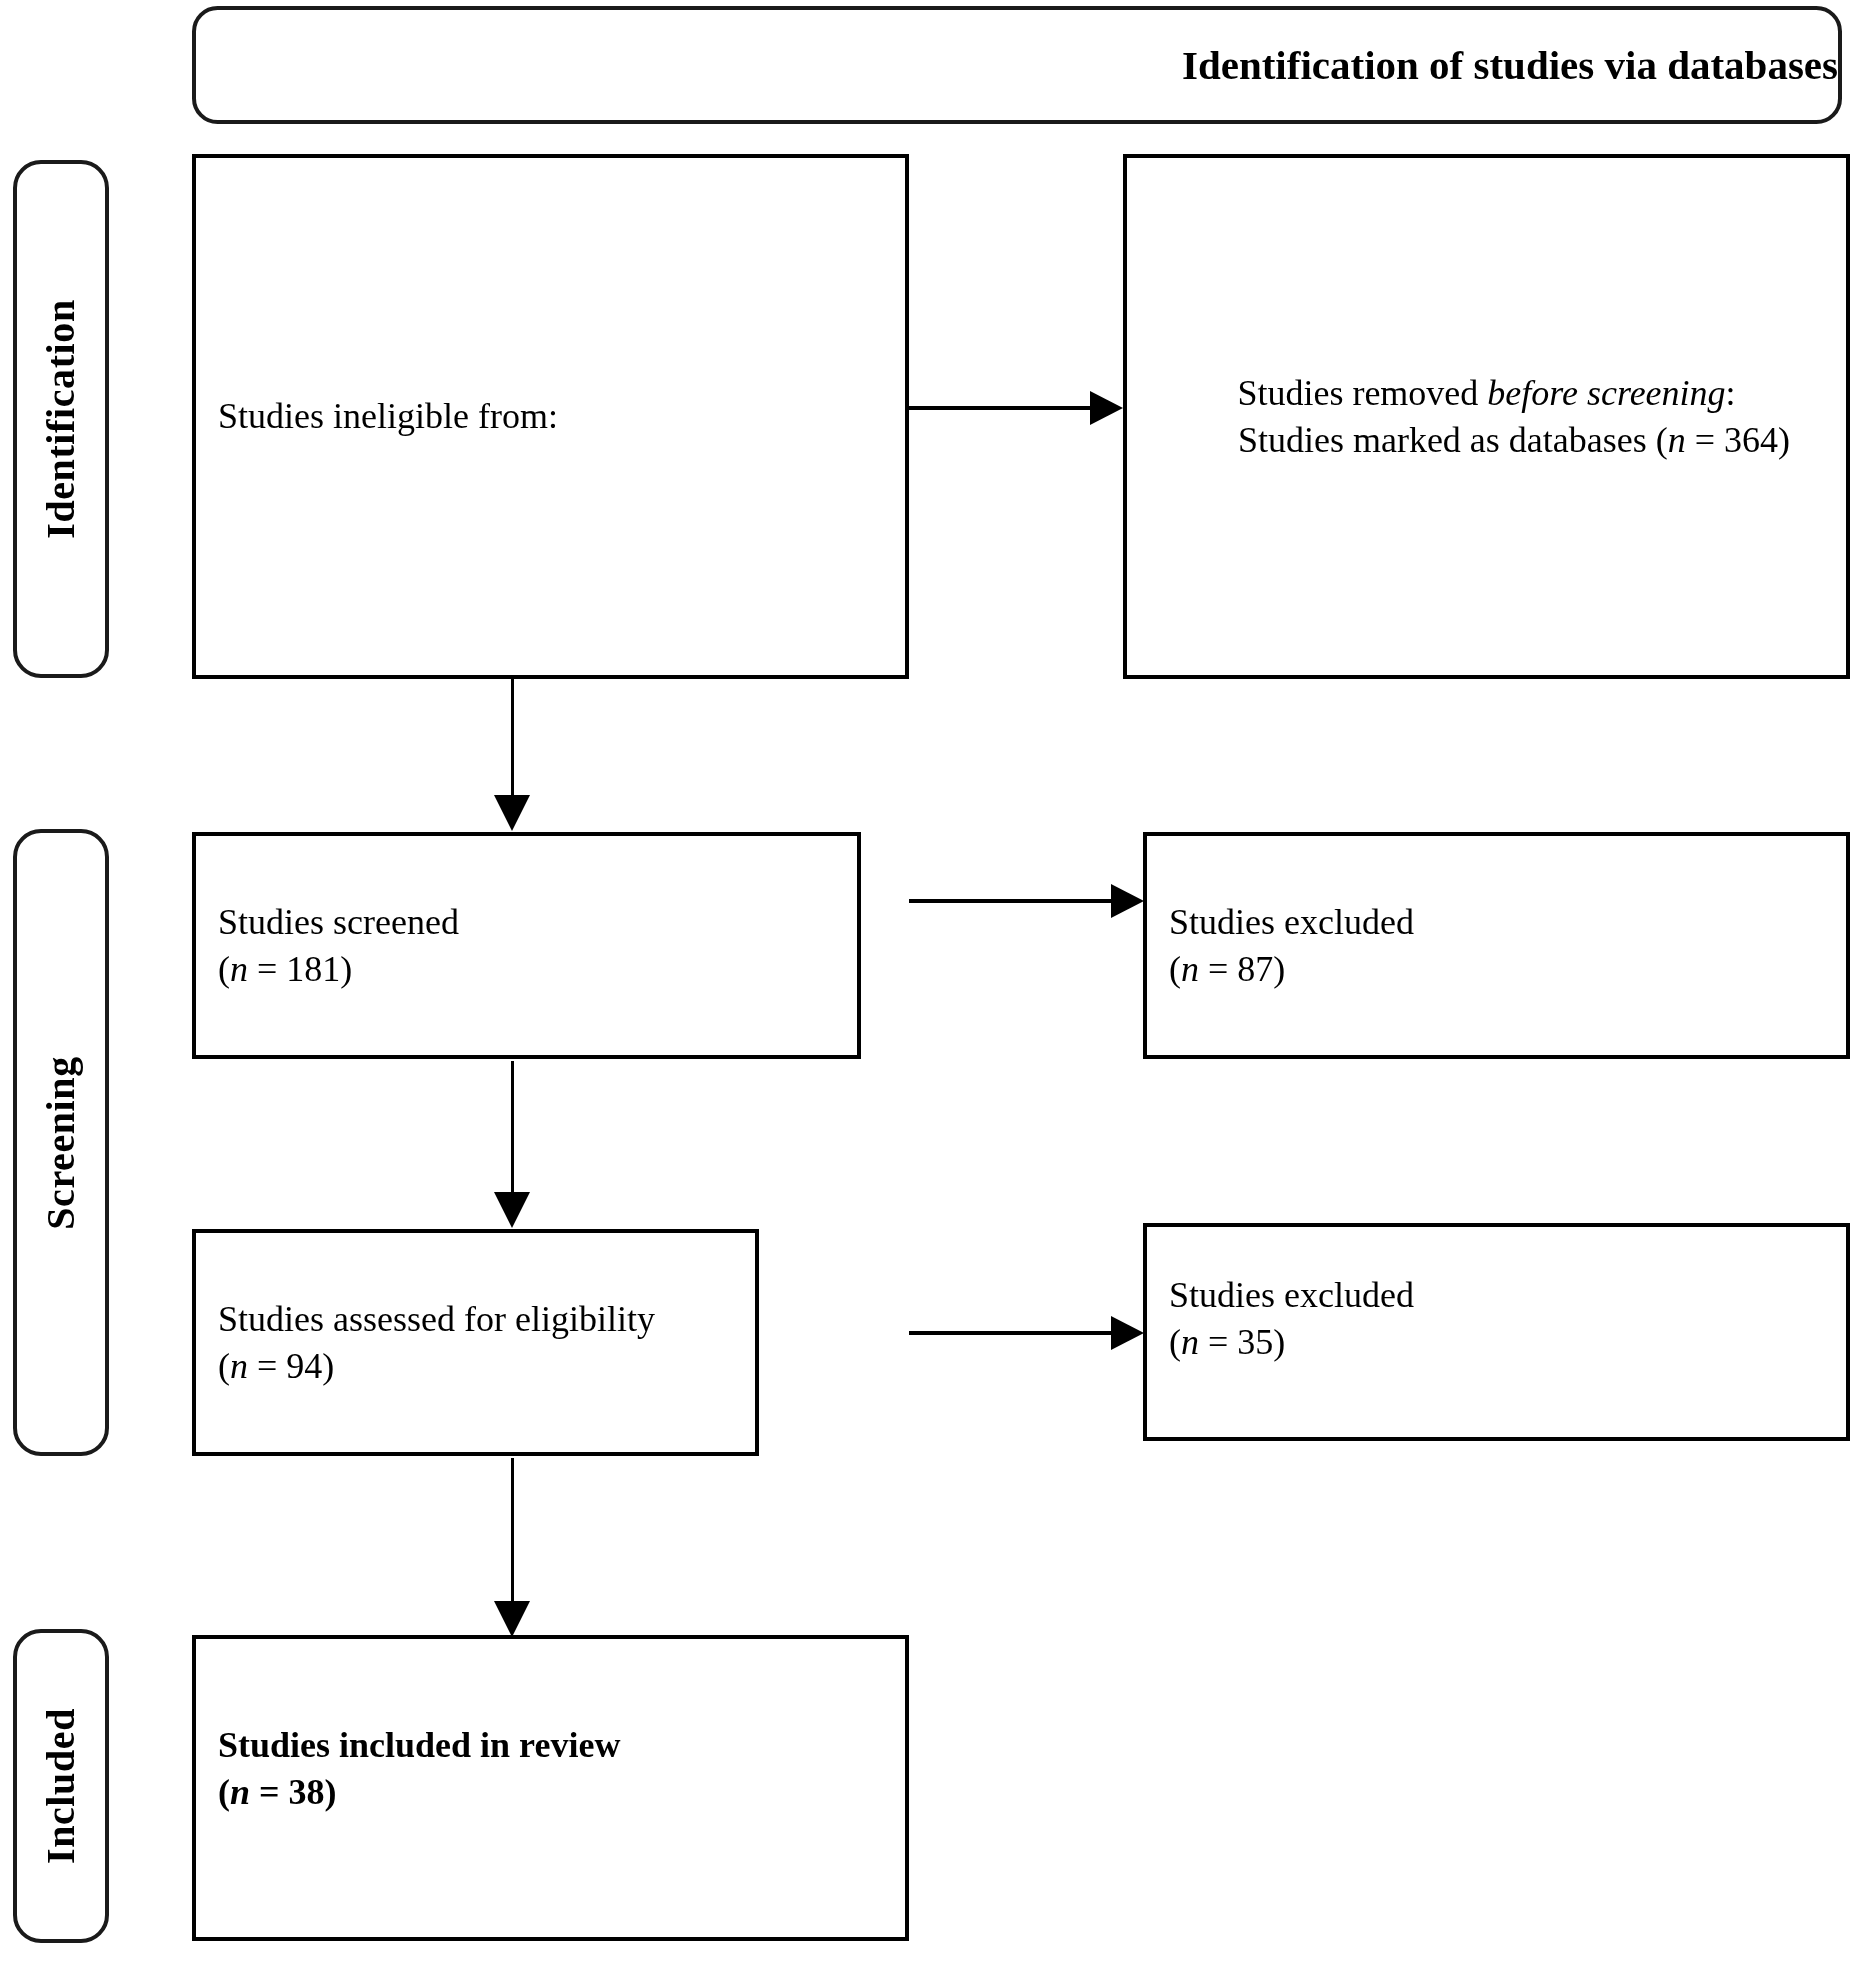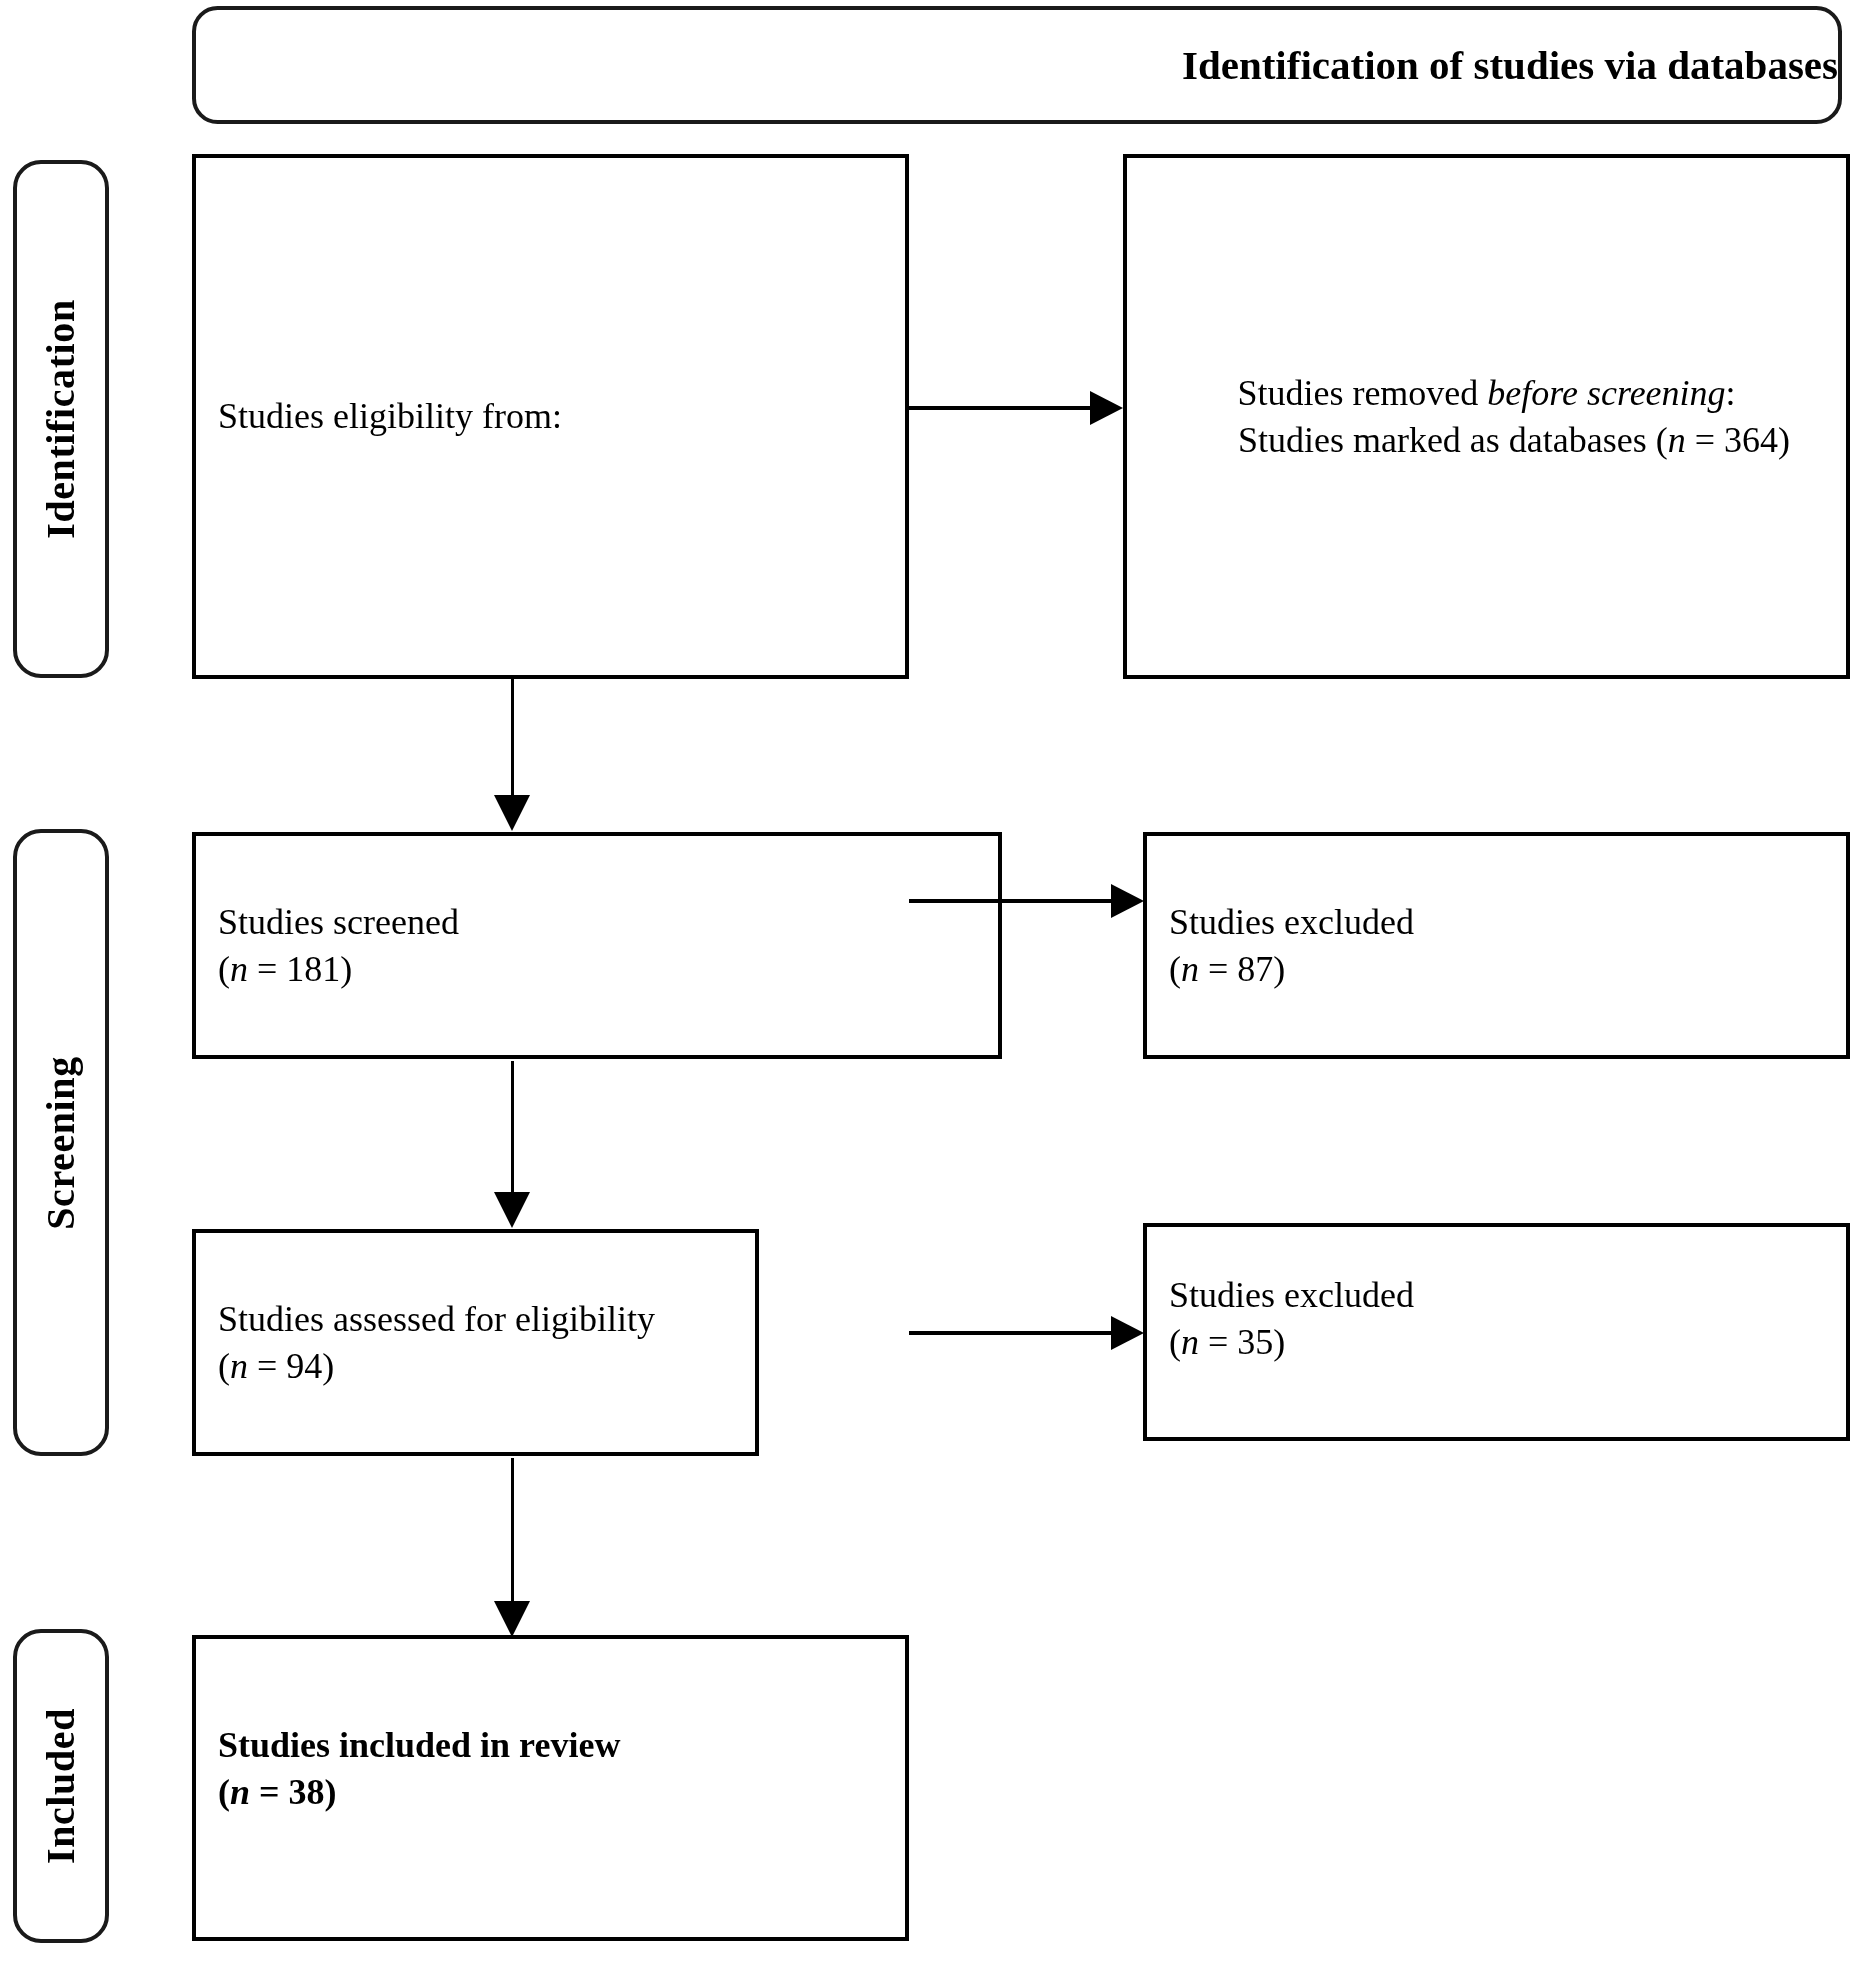--- a/index.html
+++ b/index.html
@@ -118,42 +118,42 @@
   <div class="phase-rail" style="left:12.8px; top:829px; width:96px; height:627px;">
     <span class="rail-text">Screening</span>
   </div>
 
   <div class="phase-rail" style="left:12.8px; top:1629px; width:96px; height:314px;">
     <span class="rail-text">Included</span>
   </div>
 
   <div class="node" style="left:192px; top:154px; width:717px; height:525px;">
     <div class="node-body">
-      <div class="node-line">Studies eligibility from:</div>
+      <div class="node-line">Studies ineligible from:</div>
     </div>
   </div>
 
   <div class="node" style="left:1123px; top:154px; width:727px; height:525px;text-align:center;">
     <div class="node-body">
       <div class="node-line"><span>Studies removed </span><span class="it">before screening</span><span>:</span></div>
       <div class="node-line indent"><span>Studies marked as databases (</span><span class="it">n</span><span> = 364)</span></div>
     </div>
   </div>
 
   <div class="conn" style="left:909px; top:390px; width:214px; height:36px;">
     <div class="h-shaft" style="left:0; top:16px; width:182px;"></div>
     <div class="h-head" style="left:181px; top:0.6px;"></div>
   </div>
 
   <div class="conn" style="left:493px; top:679px; width:38px; height:154px;">
     <div class="v-shaft" style="left:18px; top:0; height:119px;"></div>
     <div class="v-head" style="left:0.6px; top:116px;"></div>
   </div>
 
-  <div class="node" style="left:192px; top:832px; width:810px; height:227px;">
+  <div class="node" style="left:192px; top:832px; width:669px; height:227px;">
     <div class="node-body">
       <div class="node-line">Studies screened</div>
       <div class="node-line"><span>(</span><span class="it">n</span><span> = 181)</span></div>
     </div>
   </div>
 
   <div class="node" style="left:1143px; top:832px; width:707px; height:227px;">
     <div class="node-body">
       <div class="node-line">Studies excluded</div>
       <div class="node-line"><span>(</span><span class="it">n</span><span> = 87)</span></div>

